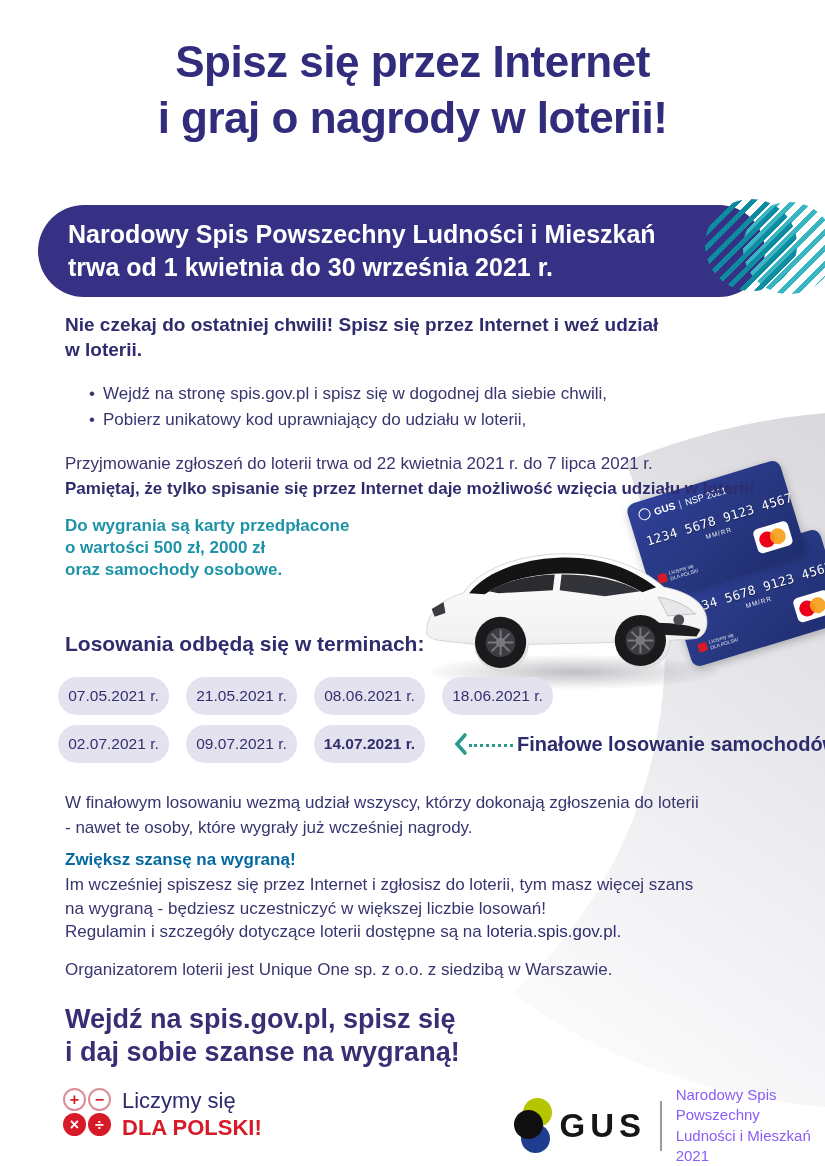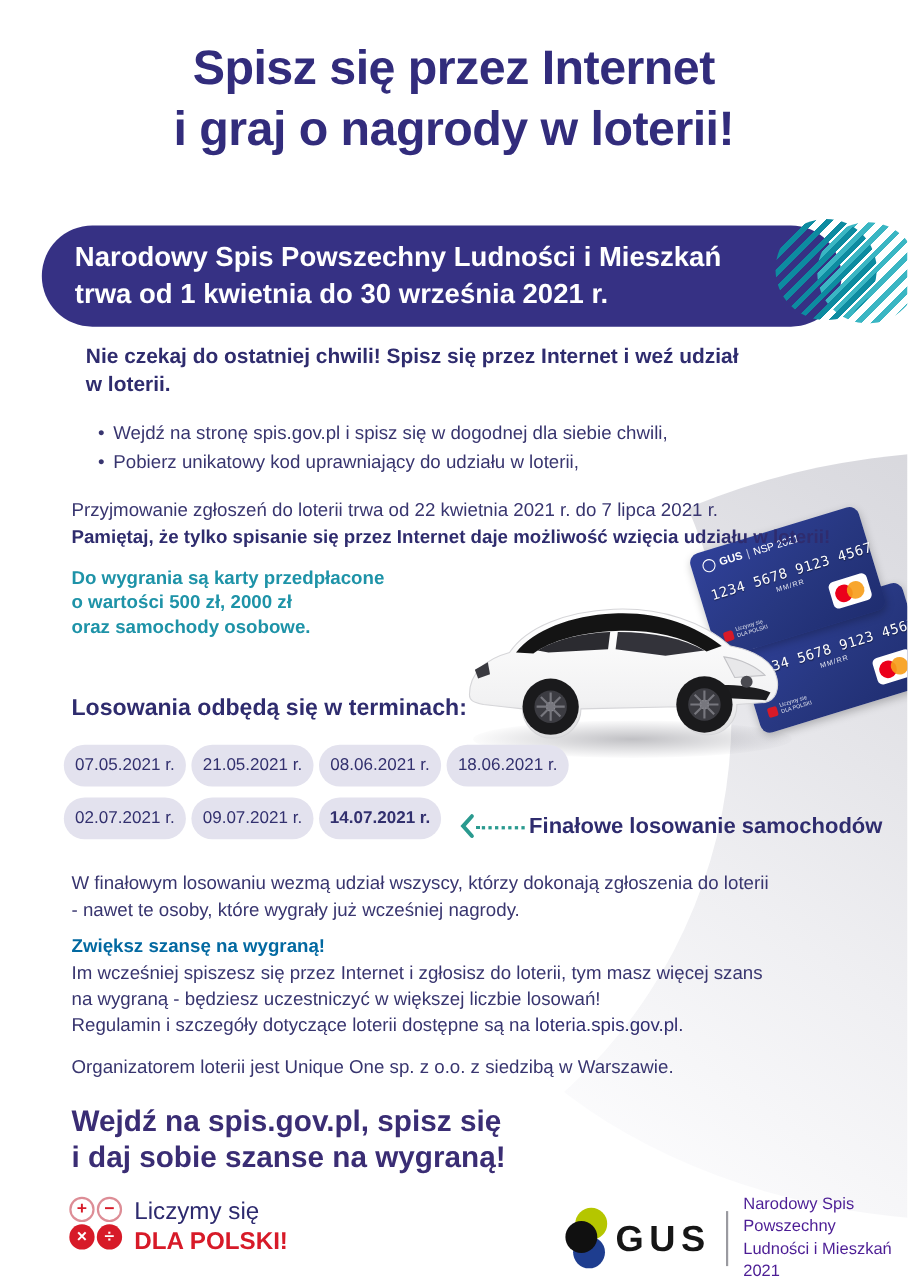--- a/index.html
+++ b/index.html
@@ -16,28 +16,28 @@
   .banner{position:absolute;left:38px;top:205px;width:727px;height:92px;border-radius:46px;
     background:#363184;color:#fff;display:flex;flex-direction:column;justify-content:center;
     padding-left:30px;box-sizing:border-box;font-weight:700;font-size:25px;line-height:1.32;z-index:1;}
   .deco-circle{position:absolute;width:92px;height:92px;border-radius:50%;}
   .deco-right{left:743px;top:202px;z-index:2;
     background:repeating-linear-gradient(135deg,#3ab6c3 0 5px,transparent 5px 11px);}
   .deco-left{left:705px;top:199px;z-index:3;
     background:repeating-linear-gradient(135deg,#0d8ba0 0 5px,transparent 5px 11px);}
   
   .abs{position:absolute;left:65px;z-index:4;}
-  .lead{top:312px;font-size:19px;font-weight:700;color:#2f2c6e;line-height:1.32;margin-left:13px;}
+  .lead{top:312px;font-size:19px;font-weight:700;color:#2f2c6e;line-height:1.32;}
   .bullets{top:381px;font-size:17px;line-height:1.55;margin-left:24px;}
   .bullet-dot{display:inline-block;width:14px;color:#38356f;}
   .submission{top:452px;font-size:17px;line-height:1.45;}
   .submission .b2{font-weight:700;color:#2f2c6e;}
   .prizes{top:515px;font-size:17px;font-weight:700;color:#1e93a8;line-height:1.3;}
   .draws-heading{top:632px;font-size:21px;font-weight:700;color:#2f2c6e;}
-  .pill-row{position:absolute;left:58px;display:flex;gap:5px;align-items:flex-end;z-index:4;}
+  .pill-row{position:absolute;left:58px;display:flex;gap:17px;align-items:center;z-index:4;}
   .row1{top:677px;} .row2{top:725px;}
   .pill{width:111px;height:38px;border-radius:19px;background:#e3e2ee;color:#32306e;
     display:flex;align-items:center;justify-content:center;font-size:15.5px;}
   .pill.bold{font-weight:700;}
   .arrow-wrap{display:flex;align-items:center;margin-left:12px;}
   .dots{width:44px;border-top:3.5px dotted #2a9a8f;margin:2px 4px 0 1px;}
   .final-label{font-size:20px;font-weight:700;color:#2f2c6e;white-space:nowrap;}
   .final-info{top:791px;font-size:17px;line-height:1.45;}
   .increase{top:848px;font-size:17px;line-height:1.45;}
   .increase .b1{font-weight:700;color:#0369a1;}
@@ -80,21 +80,21 @@
   .slogan-top{font-size:22px;color:#2d2a6e;line-height:1.2;}
   .slogan-bottom{font-size:22px;font-weight:700;color:#d71a28;line-height:1.3;}
   .logo-right{position:absolute;left:514px;top:1085px;display:flex;align-items:center;gap:14px;z-index:4;}
   .gus-circles{position:relative;width:40px;height:56px;}
   .gus-circles i{position:absolute;width:29px;height:29px;border-radius:50%;}
   .gc-green{left:9px;top:0;background:#b5c600;z-index:1;}
   .gc-blue{left:7px;top:26px;background:#1e3d8f;z-index:2;}
   .gc-black{left:0;top:12px;background:#101010;z-index:3;}
   .gus-word{font-size:33px;font-weight:600;letter-spacing:5px;color:#161616;}
   .gus-div{width:2px;height:50px;background:#9a9aa0;}
-  .gus-text{font-size:15px;color:#4c1d95;line-height:1.35;}
+  .gus-text{font-size:15px;color:#8b5cf6;line-height:1.35;}
 </style>
 </head>
 <body>
 
 <div class="poster">
 
   <div class="bg-gray"></div>
   <div class="bg-white"></div>
 
   <div class="title">

